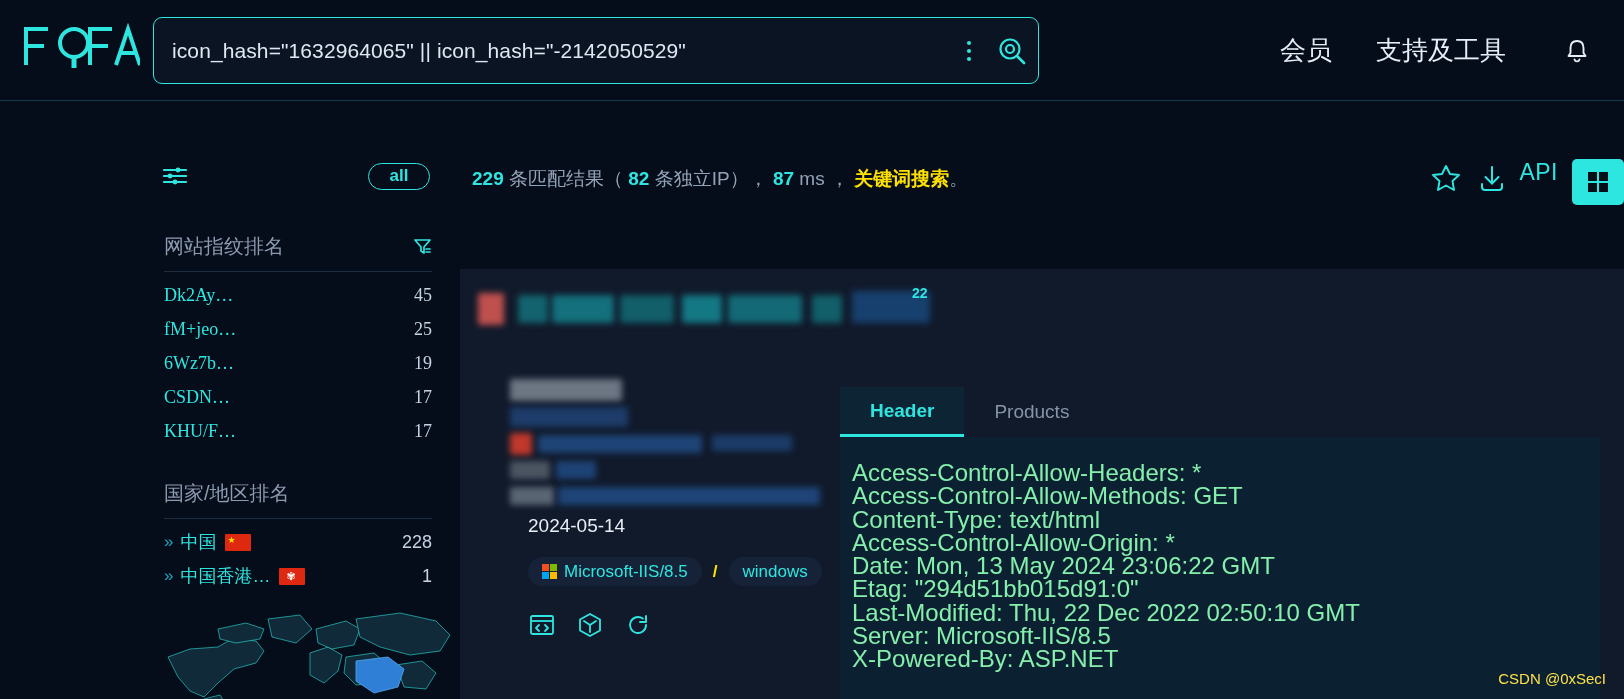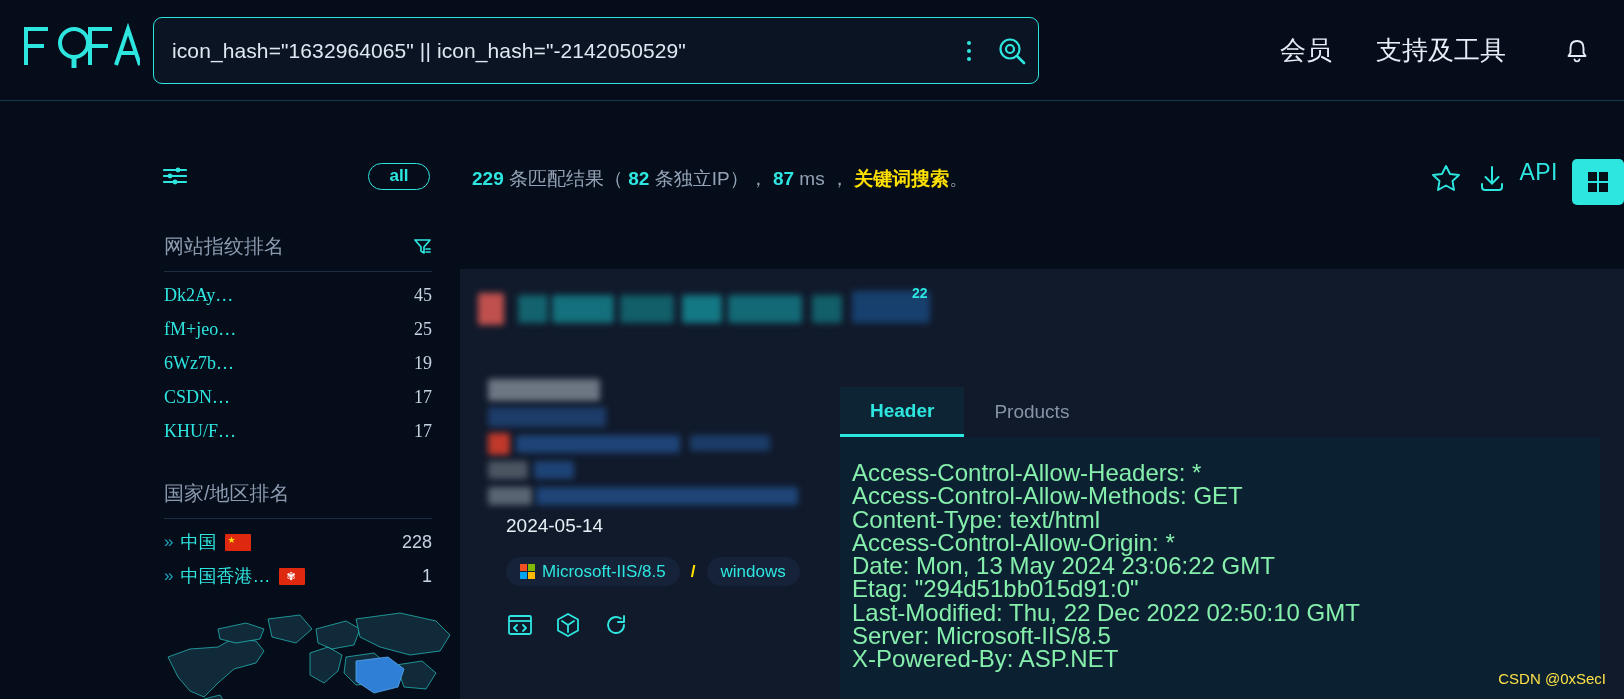--- a/index.html
+++ b/index.html
@@ -134,21 +134,21 @@
     position: absolute; left: 0; top: 168px;
     width: 1164px; height: 96px; background: #111a2b;
   }
   .blk { position: absolute; border-radius: 2px; filter: blur(3px); }
 
   
   .card {
     position: absolute; left: 0; top: 264px;
     width: 1164px; height: 334px; background: #111a2b;
   }
-  .card-left { position: absolute; left: 18px; top: 0px; width: 380px; height: 334px; }
+  .card-left { position: absolute; left: 40px; top: 0px; width: 380px; height: 334px; }
   .redact { position: absolute; filter: blur(3.2px); border-radius: 2px; }
   .card-date { position: absolute; left: 28px; top: 150px; color: #e8eef6; font-size: 19px; }
 
   .tags { position: absolute; left: 28px; top: 192px; display: flex; align-items: center; gap: 11px; }
   .tag {
     height: 29px; border-radius: 15px; background: #152238;
     display: flex; align-items: center; gap: 7px; padding: 0 14px;
     color: #2ee6e0; font-size: 17px; cursor: pointer;
   }
   .ms-logo { width: 15px; height: 15px; display: grid; grid-template-columns: 7px 7px; grid-template-rows: 7px 7px; gap: 1px; }

